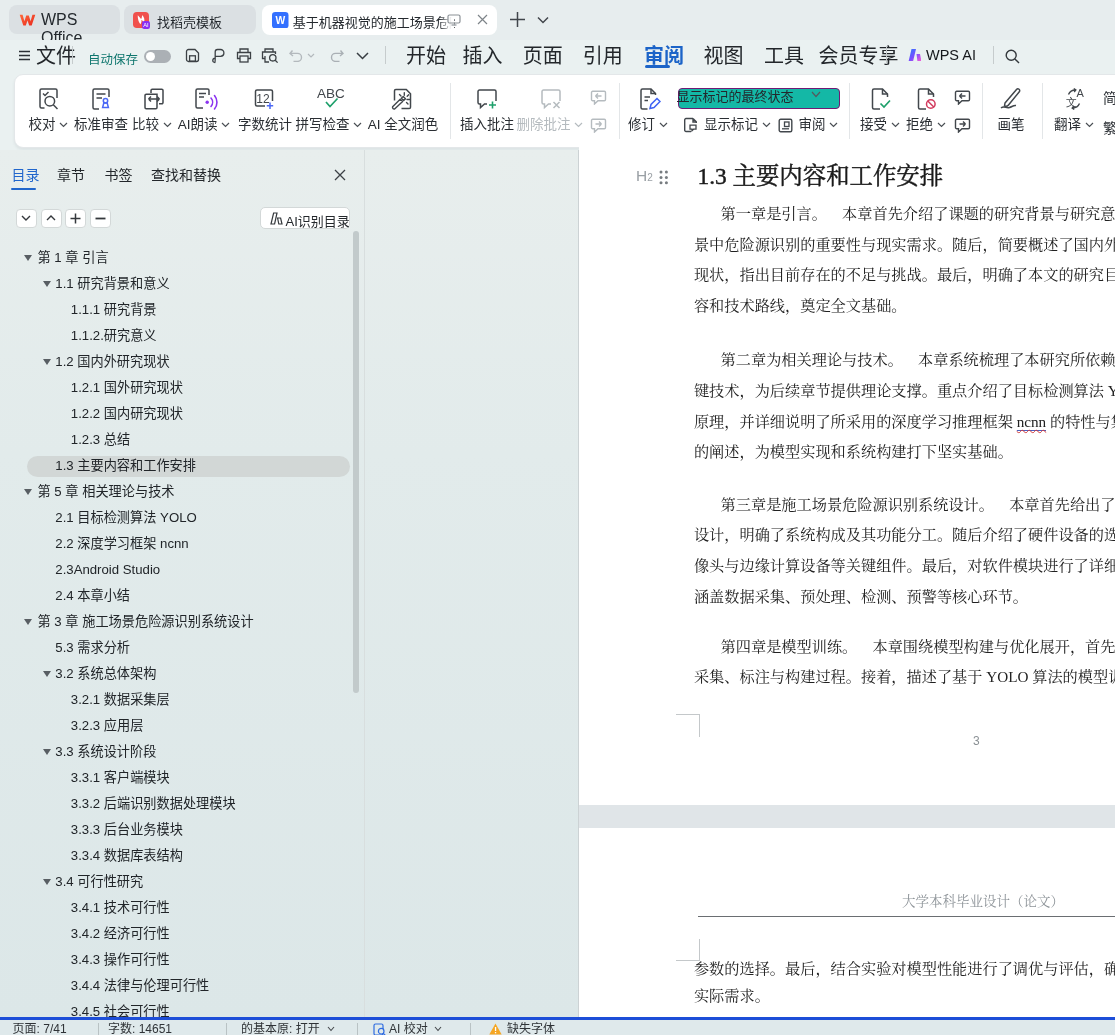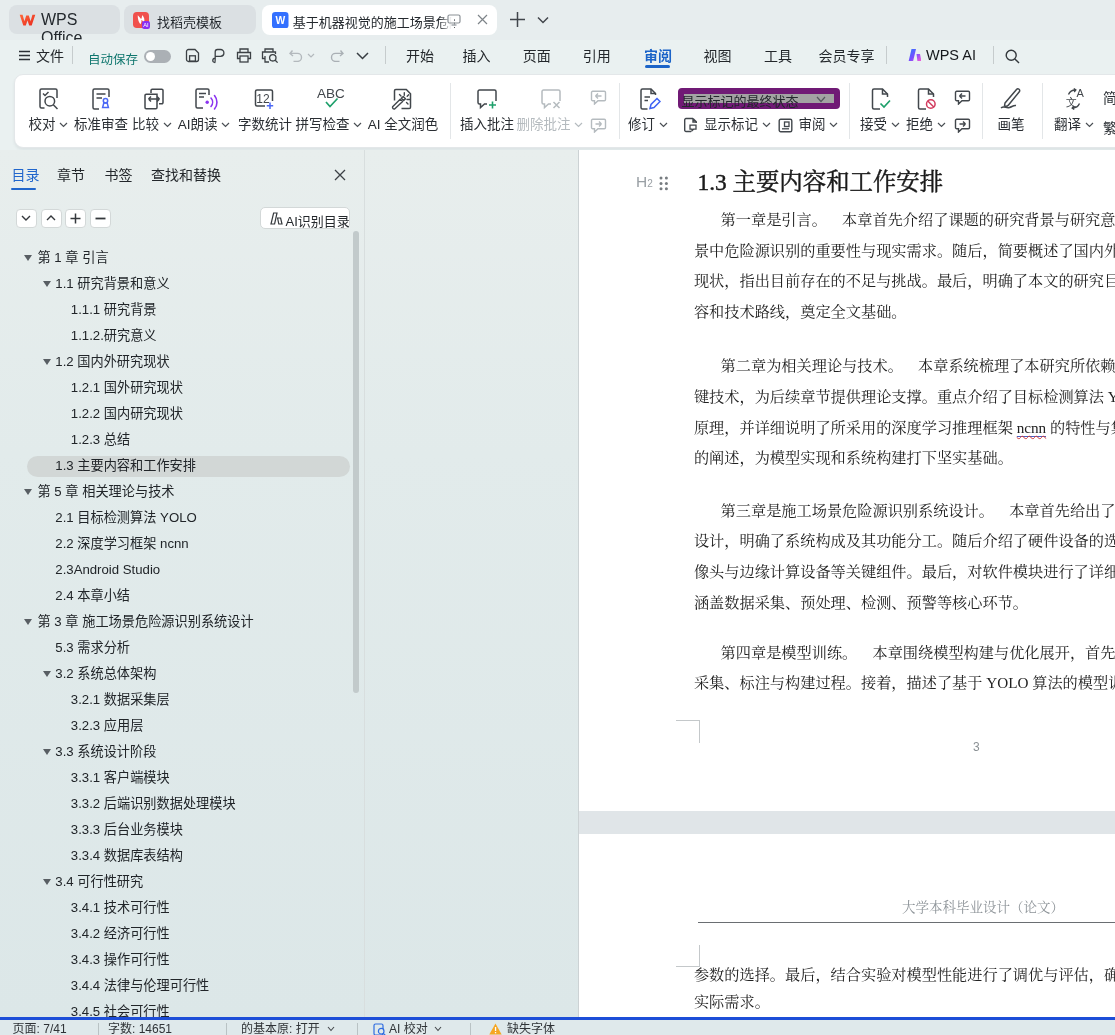--- a/index.html
+++ b/index.html
@@ -5,38 +5,38 @@
 html,body{width:1115px;height:1035px;overflow:hidden;position:relative;
  font-family:"Liberation Sans","Noto Sans CJK SC",sans-serif;-webkit-font-smoothing:antialiased}
 .abs{position:absolute}
 
 #tabbar{left:0;top:0;width:1115px;height:40px;background:#e7edee}
 .tab{top:5px;height:29px;border-radius:8px;background:#dbe0e3;display:flex;align-items:center}
 #tab3{background:#fff;top:4.5px;height:30px}
 .tabtxt{font-size:16px;color:#24292e}
 
 #menubar{left:0;top:40px;width:1115px;height:110px;background:#eaf1f1}
-.mi{font-size:14px;color:#23272b;top:7px;height:18px;line-height:18px;white-space:nowrap}
+.mi{font-size:20px;color:#23272b;top:7px;height:18px;line-height:18px;white-space:nowrap}
 .mi.sel{color:#1c64c8;font-weight:bold}
 .vdiv{width:1px;background:#c6cccd}
 
 #ribbon{left:13.5px;top:74px;width:1110px;height:73.5px;background:#fff;border:1px solid #e3e7e9;border-radius:9px;box-shadow:0 2px 3px rgba(40,60,70,0.07)}
 .rlab{font-size:13.5px;color:#2a2e33;top:42px;height:16px;line-height:16px;white-space:nowrap;text-align:center}
 .gdiv{width:1px;background:#e3e6e8;top:8px;height:56px}
 .gray{color:#b5bbbf}
 
 #panel{left:0;top:150px;width:579px;height:867px;background:linear-gradient(180deg,#e8eeed 0%,#e2ebeb 35%,#dce7e8 100%);border-right:1px solid #ccd2d4}
 .ptab{font-size:14px;color:#23272b;top:16px;height:18px;line-height:18px}
 .ptab.sel{color:#2166cc}
 .pbtn{top:59px;width:21px;height:18.5px;background:#fff;border:1px solid #d3d8d8;border-radius:4px;
  display:flex;align-items:center;justify-content:center}
 .trow{position:absolute;height:26px;line-height:26px;font-size:13.2px;color:#212529;white-space:nowrap}
 .tri{position:absolute;width:0;height:0;border-left:4.5px solid transparent;border-right:4.5px solid transparent;border-top:6px solid #585e63;top:10px}
 
-#docarea{left:579px;top:150px;width:536px;height:867px;background:#e0e5e8}
+#docarea{left:579px;top:144px;width:536px;height:867px;background:#e0e5e8}
 .page{left:0;width:560px;background:#fff}
 .bodyline{position:absolute;white-space:pre;font-size:15.2px;color:#212121;text-spacing-trim:space-all;
  font-family:"Liberation Serif","Noto Serif CJK SC","Noto Serif SC",serif;height:22px;line-height:22px}
 
 #statusbar{left:0;top:1017px;width:1115px;height:34px;background:#dfe9eb;border-top:3px solid #1d4ed8;
  font-size:12px;color:#333;display:block}
 .st{top:2px;height:14px;line-height:14px;font-size:12px;color:#2f3337;white-space:nowrap}
 .sdiv{top:3px;height:12px;width:1px;background:#b9c2c4}
 svg{display:block}
 </style></head>
@@ -246,21 +246,21 @@
   <svg class="abs" style="left:622.5px;top:12px" width="24" height="24" viewBox="0 0 24 24">
     <path d="M18.5 8 L18.5 6.5 L14 2 L5.5 2 A1.5 1.5 0 0 0 4 3.5 L4 20.5 A1.5 1.5 0 0 0 5.5 22 L10.5 22" fill="none" stroke="#42474c" stroke-width="1.5"></path>
     <path d="M14 2 L14 6.5 L18.5 6.5" fill="none" stroke="#42474c" stroke-width="1.5"></path>
     <path d="M7.5 10 L13 10 M7.5 13.5 L11 13.5" stroke="#42474c" stroke-width="1.5"></path>
     <path d="M13 21.5 L14 17.5 L20 11.5 L23 14.5 L17 20.5 Z" fill="none" stroke="#3e62f4" stroke-width="1.5"></path>
   </svg>
   <div class="rlab abs" style="left:593.5px;width:80px">修订 <svg style="display:inline-block;vertical-align:1px" width="9" height="6" viewBox="0 0 9 6">
         <path d="M1 1 L4.5 4.5 L8 1" stroke="#4a4f54" fill="none" stroke-width="1.2"></path>
       </svg></div>
 
-  <div class="abs" style="left:663.5px;top:13px;width:162px;height:20.5px;background:#a3a3a3;border:6px solid #701a75;border-radius:4px">
+  <div class="abs" style="left:663.5px;top:13px;width:162px;height:20.5px;background:#14b8a6;border:1px solid #701a75;border-radius:4px">
     <div class="abs" style="left:-2.5px;top:-3px;font-size:13px;color:#23272c">显示标记的最终状态</div>
     <svg class="abs" style="left:131.5px;top:2px" width="10" height="7" viewBox="0 0 10 7">
         <path d="M1 1 L5 5.5 L9 1" fill="none" stroke="#55595e" stroke-width="1.2"></path>
       </svg>
   </div>
 
   <svg class="abs" style="left:668.5px;top:42px" width="15" height="16" viewBox="0 0 15 16">
     <path d="M10 1.5 L3 1.5 A1.3 1.3 0 0 0 1.7 2.8 L1.7 13.2 A1.3 1.3 0 0 0 3 14.5 L8 14.5" fill="none" stroke="#42474c" stroke-width="1.4"></path>
     <path d="M10 1.5 L13.3 4.8 L13.3 6 M10 1.5 L10 5 L13.3 5" fill="none" stroke="#42474c" stroke-width="1.4"></path>
     <path d="M7 8.2 L13 8.2 L13 12.2 L10.5 12.2 L9 13.7 L9 12.2 L7 12.2 Z" fill="none" stroke="#42474c" stroke-width="1.3"></path>

